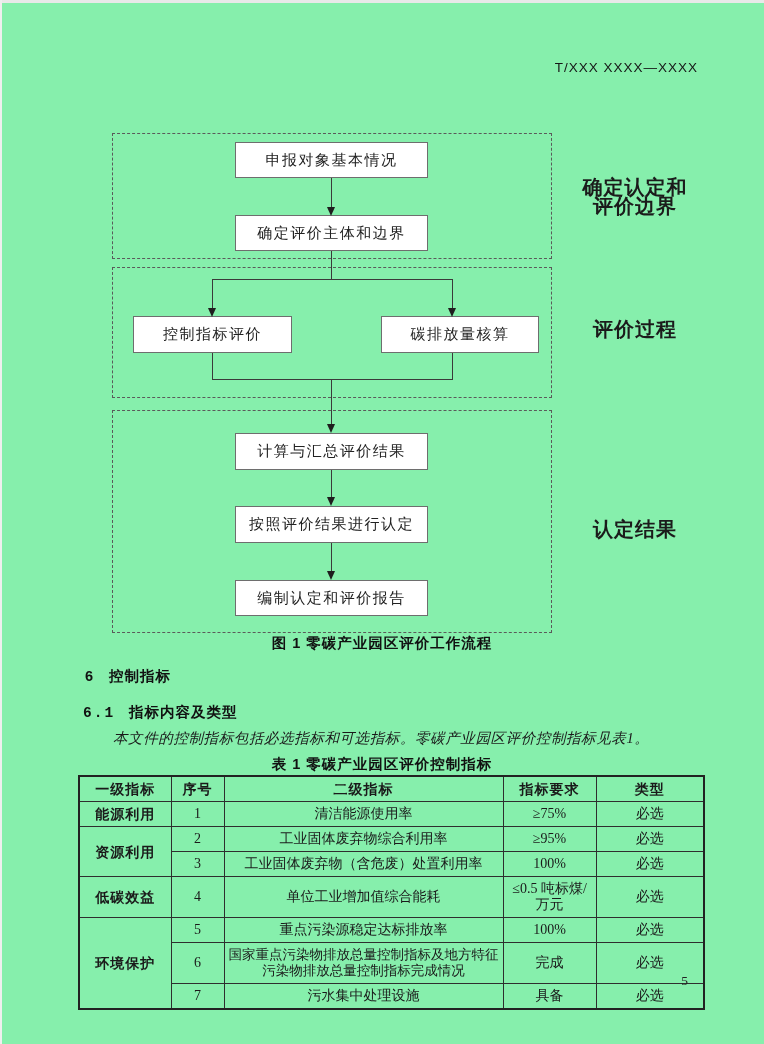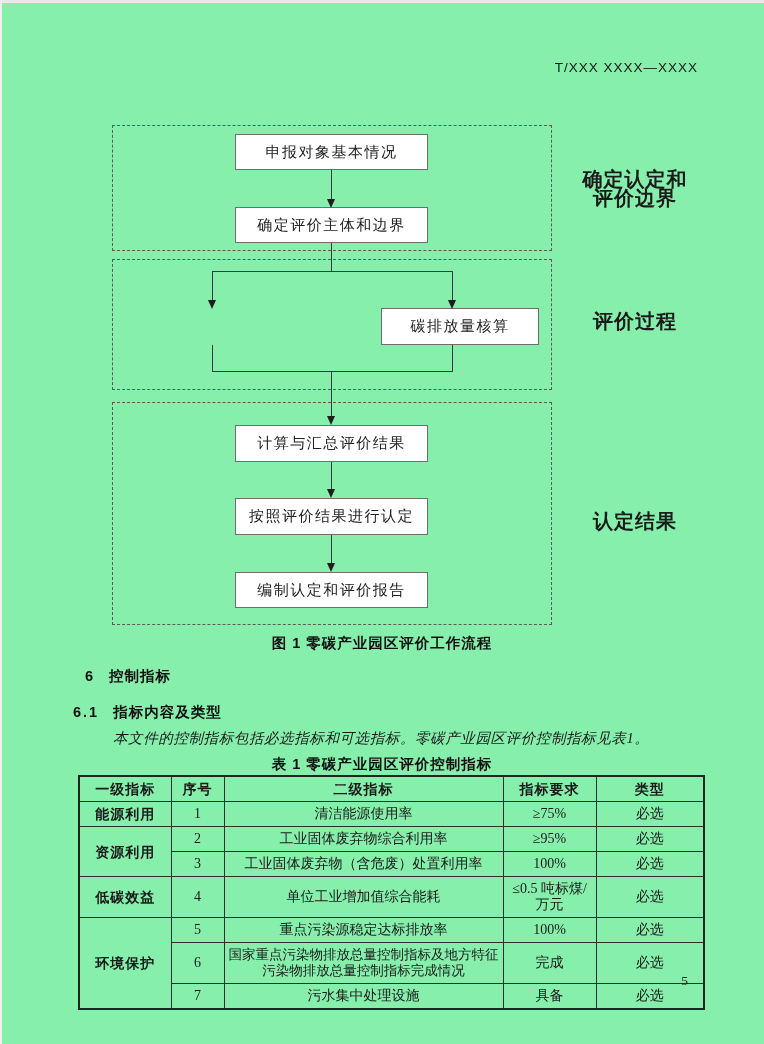--- a/index.html
+++ b/index.html
@@ -13,21 +13,21 @@
   .edge-top { position:absolute; left:0; top:0; width:764px; height:3px; background:#e9e9e9; }
   .edge-left { position:absolute; left:0; top:0; width:2px; height:1044px; background:#efefef; }
 
   .doc-code {
     position:absolute; top:60px; right:66px;
     font-family:"Liberation Sans","DejaVu Sans",sans-serif;
     font-size:13.5px; letter-spacing:1px; color:#151515;
   }
 
   
-  .fc { position:absolute; left:0; top:0; width:764px; height:660px; }
+  .fc { position:absolute; left:0; top:8px; width:764px; height:660px; }
   .dash-frame { position:absolute; border:1.5px dashed #5a5a5a; background:transparent; }
   .df1 { left:112px; top:125px; width:440px; height:126px; }
   .df2 { left:112px; top:259px; width:440px; height:131px; }
   .df3 { left:112px; top:402px; width:440px; height:223px; }
 
   .fbox {
     position:absolute; border:1.2px solid #6e6e6e; background:#fff;
     display:flex; align-items:center; justify-content:center;
     font-size:15px; letter-spacing:1.5px; color:#222; z-index:2;
   }
@@ -59,21 +59,21 @@
     font-weight:bold; font-size:14.5px; letter-spacing:1px; color:#111;
   }
 
   
   .h-sec {
     position:absolute; left:85px; top:667px;
     font-family:"Liberation Sans","DejaVu Sans",sans-serif;
     font-weight:bold; font-size:14.5px; letter-spacing:1px; color:#111;
   }
   .h-sec .num { margin-right:14px; letter-spacing:2px; }
-  .h-sub { top:703px; left:73px; }
+  .h-sub { top:703px; left:83px;font-family:Liberation Mono, monospace; }
   .body-par {
     position:absolute; left:113px; top:729px; width:580px;
     font-size:14.5px; letter-spacing:0.6px; color:#1a1a1a;font-style:italic;
   }
   .tbl-caption {
     position:absolute; left:0; top:755px; width:764px; text-align:center;
     font-family:"Liberation Sans","DejaVu Sans",sans-serif;
     font-weight:bold; font-size:14.5px; letter-spacing:1px; color:#111;
   }
 
@@ -115,20 +115,21 @@
 
   <div class="doc-code">T/XXX XXXX—XXXX</div>
 
   <div class="fc">
     <div class="dash-frame df1"></div>
     <div class="dash-frame df2"></div>
     <div class="dash-frame df3"></div>
 
     <div class="fbox b1">申报对象基本情况</div>
     <div class="fbox b2">确定评价主体和边界</div>
+    <div class="fbox b3">控制指标评价</div>
     <div class="fbox b4">碳排放量核算</div>
     <div class="fbox b5">计算与汇总评价结果</div>
     <div class="fbox b6">按照评价结果进行认定</div>
     <div class="fbox b7">编制认定和评价报告</div>
 
     <div class="vline" style="left:330.5px; top:170px; height:31px;"></div>
     <div class="ah" style="left:326.5px; top:199px;"></div>
 
     <div class="vline" style="left:330.5px; top:243px; height:29px;"></div>
     <div class="hline" style="left:212px; top:271px; width:241px;"></div>

